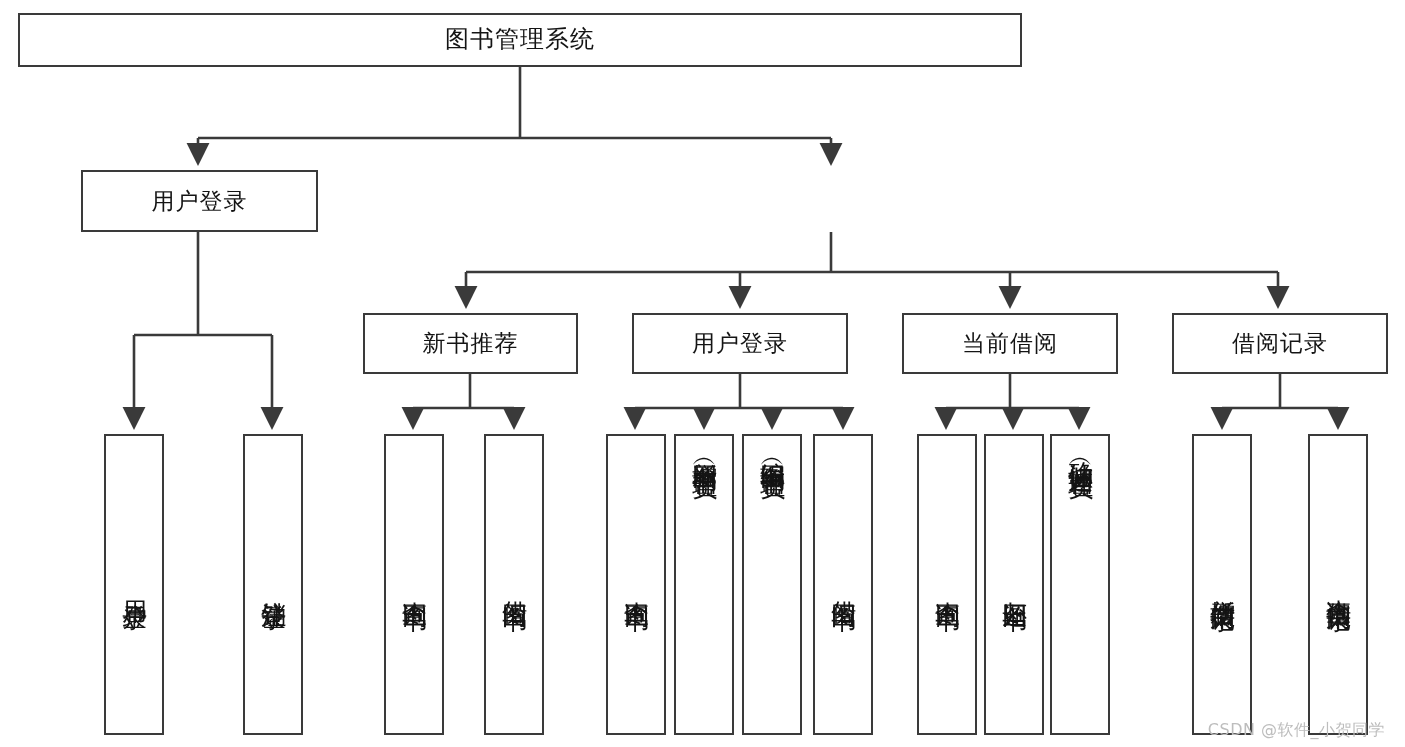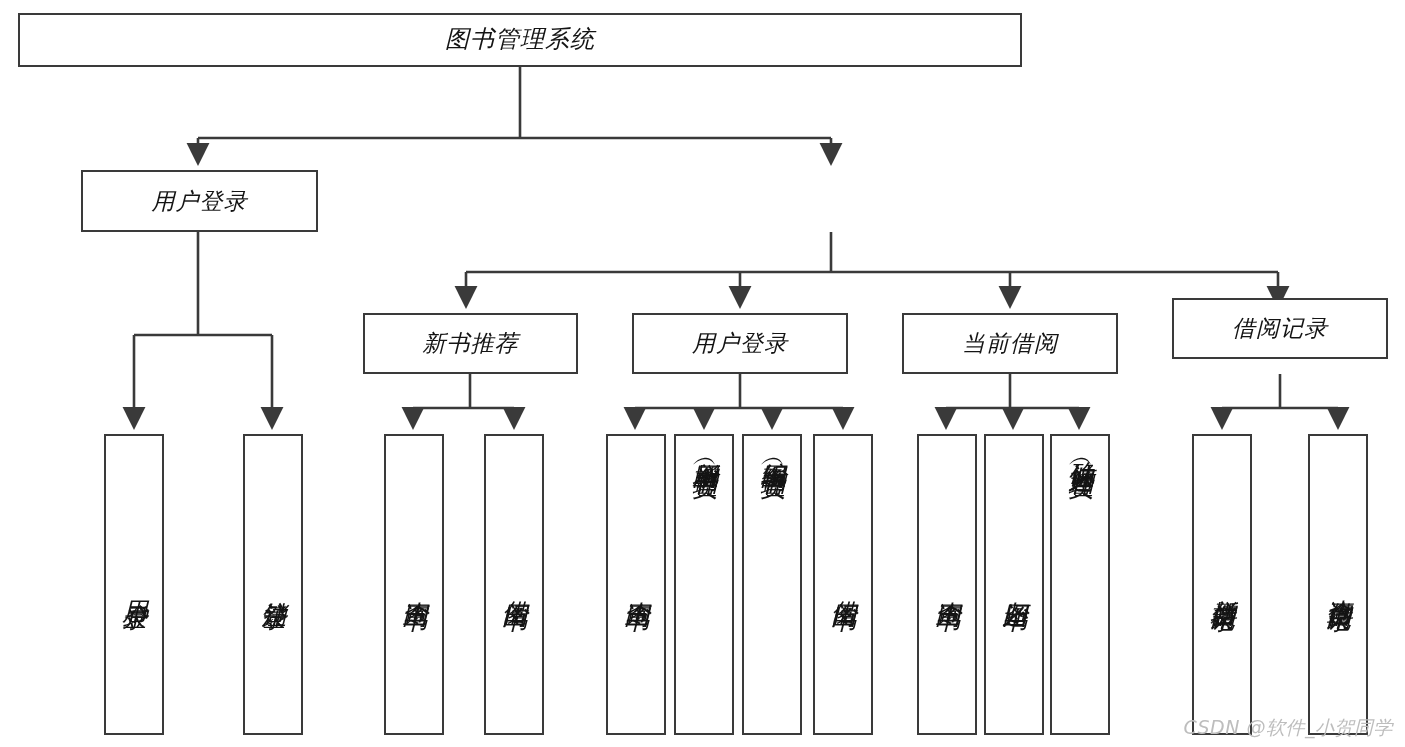--- a/index.html
+++ b/index.html
@@ -9,21 +9,20 @@
   }
   body {
     font-family: "DejaVu Sans", "Liberation Sans", sans-serif;
   }
   #canvas {
     position: relative;
     width: 1405px;
     height: 747px;
     background: #ffffff;
     overflow: hidden;
-    font-style: italic;
   }
   svg.edges {
     position: absolute;
     left: 0;
     top: 0;
     width: 1405px;
     height: 747px;
     pointer-events: none;
   }
   .node {
@@ -65,23 +64,23 @@
     align-items: center;
     justify-content: center;
   }
   .leaf-inner.top {
     align-items: flex-start;
     padding-top: 6px;
     box-sizing: border-box;
   }
   .watermark {
     position: absolute;
-    right: 12px;
+    right: 20px;
     bottom: 6px;
-    font-size: 19px;
+    font-size: 16px;
     color: #bdbdbd;
     letter-spacing: 0.5px;
     white-space: nowrap;
   }
 </style>
 </head>
 <body>
 
 <div id="canvas">
 
@@ -148,21 +147,21 @@
 
   <div class="node" style="left:363px; top:313px; width:215px; height:61px;justify-content:center;">
     <span class="label">新书推荐</span>
   </div>
   <div class="node" style="left:632px; top:313px; width:216px; height:61px;">
     <span class="label">用户登录</span>
   </div>
   <div class="node" style="left:902px; top:313px; width:216px; height:61px;">
     <span class="label">当前借阅</span>
   </div>
-  <div class="node" style="left:1172px; top:298px; width:216px; height:61px;">
+  <div class="node" style="left:1172px; top:313px; width:216px; height:61px;">
     <span class="label">借阅记录</span>
   </div>
 
   <div class="node leaf" style="left:104px; top:434px; width:60px; height:301px;">
     <div class="leaf-inner">
       <span class="label">用户登录</span>
     </div>
   </div>
   <div class="node leaf" style="left:243px; top:434px; width:60px; height:301px;">
     <div class="leaf-inner">

